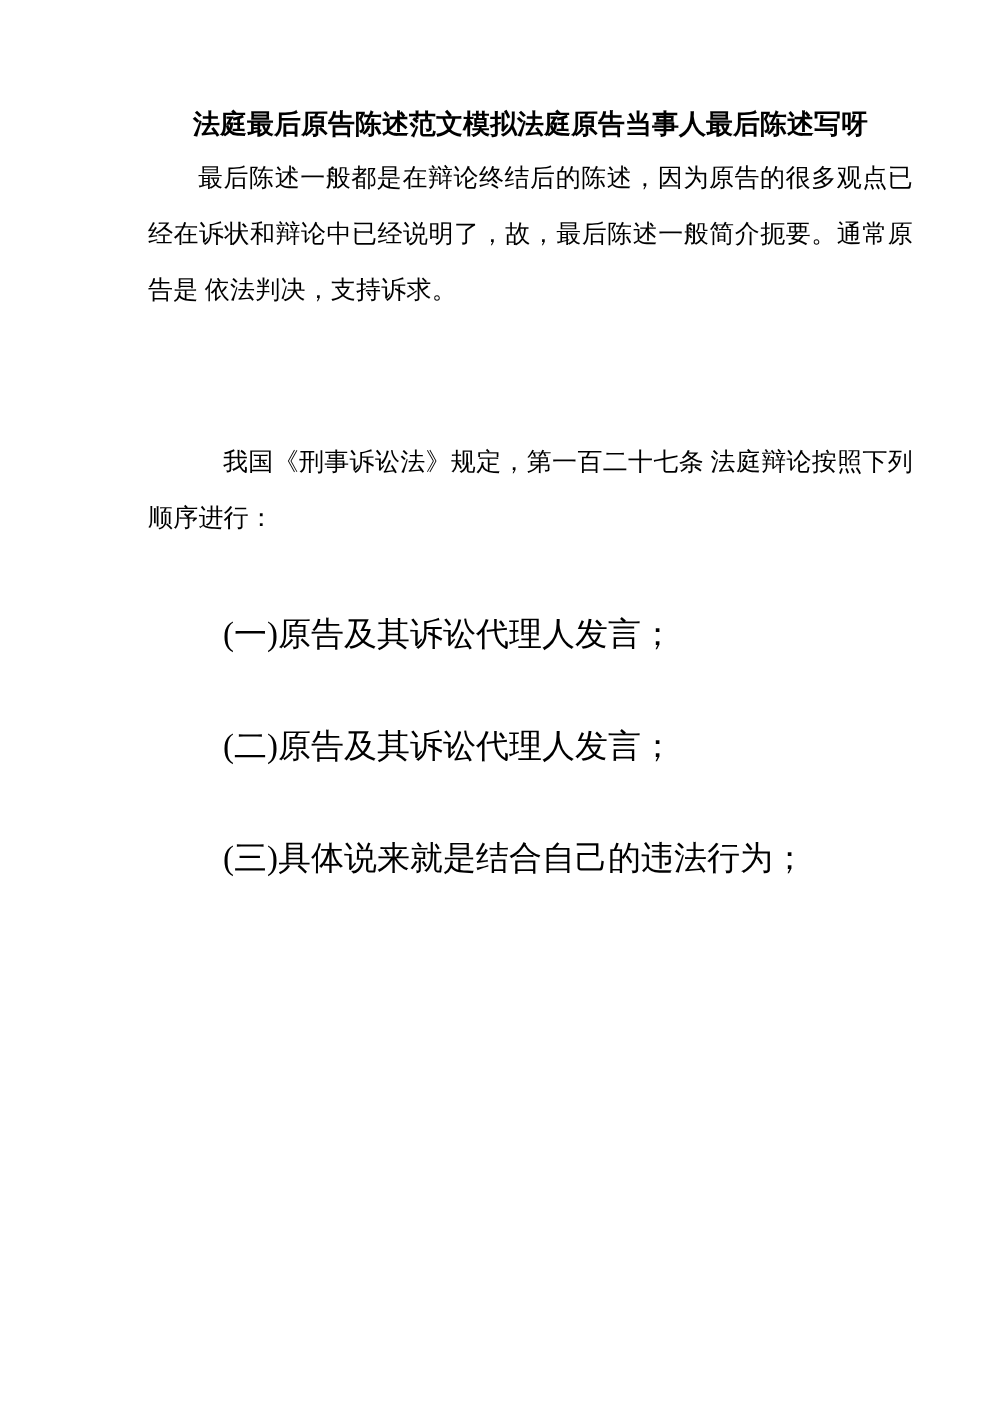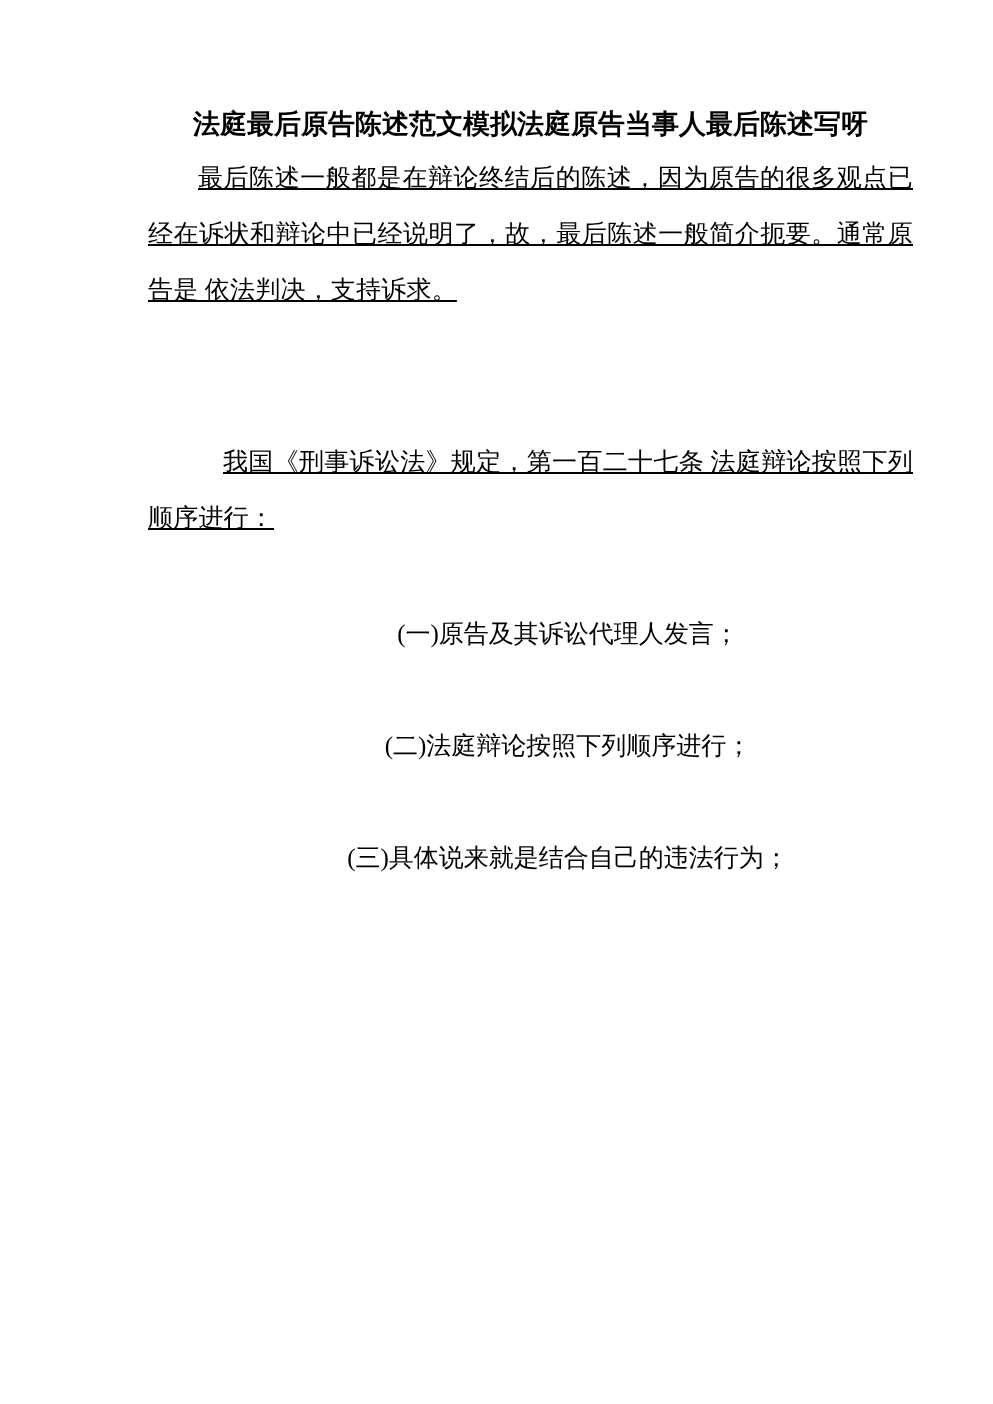--- a/index.html
+++ b/index.html
@@ -34,34 +34,31 @@
   .para {
     font-size: 25px;
     line-height: 56px;
     text-align: justify;
     text-justify: inter-ideograph;
     margin: 0;
     letter-spacing: 0.2px;
   }
   .indent2 {
     text-indent: 50px;
-    text-decoration: underline;
   }
   .indent3 {
     text-indent: 75px;
-    text-decoration: underline;
   }
   .gap-md { height: 56px; }
   .gap-lg { height: 60px; }
   .list-item {
-    font-size: 25px;
+    font-size: 33px;
     line-height: 56px;
     margin: 0;
     text-indent: 75px;
-    text-align: center;
   }
   .spacer-item { height: 56px; }
 </style>
 </head>
 <body>
 
 <div class="page">
 
   <h1 class="doc-title">法庭最后原告陈述范文模拟法庭原告当事人最后陈述写呀</h1>
 
@@ -73,19 +70,19 @@
   <div class="gap-lg"></div>
 
   <p class="para indent3">我国《刑事诉讼法》规定，第一百二十七条 法庭辩论按照下列顺序进行：</p>
 
   <div class="gap-lg"></div>
 
   <p class="list-item">(一)原告及其诉讼代理人发言；</p>
 
   <div class="spacer-item"></div>
 
-  <p class="list-item">(二)法庭辩论按照下列顺序进行；</p>
+  <p class="list-item">(二)原告及其诉讼代理人发言；</p>
 
   <div class="spacer-item"></div>
 
   <p class="list-item">(三)具体说来就是结合自己的违法行为；</p>
 
 </div>
 
 </body></html>

